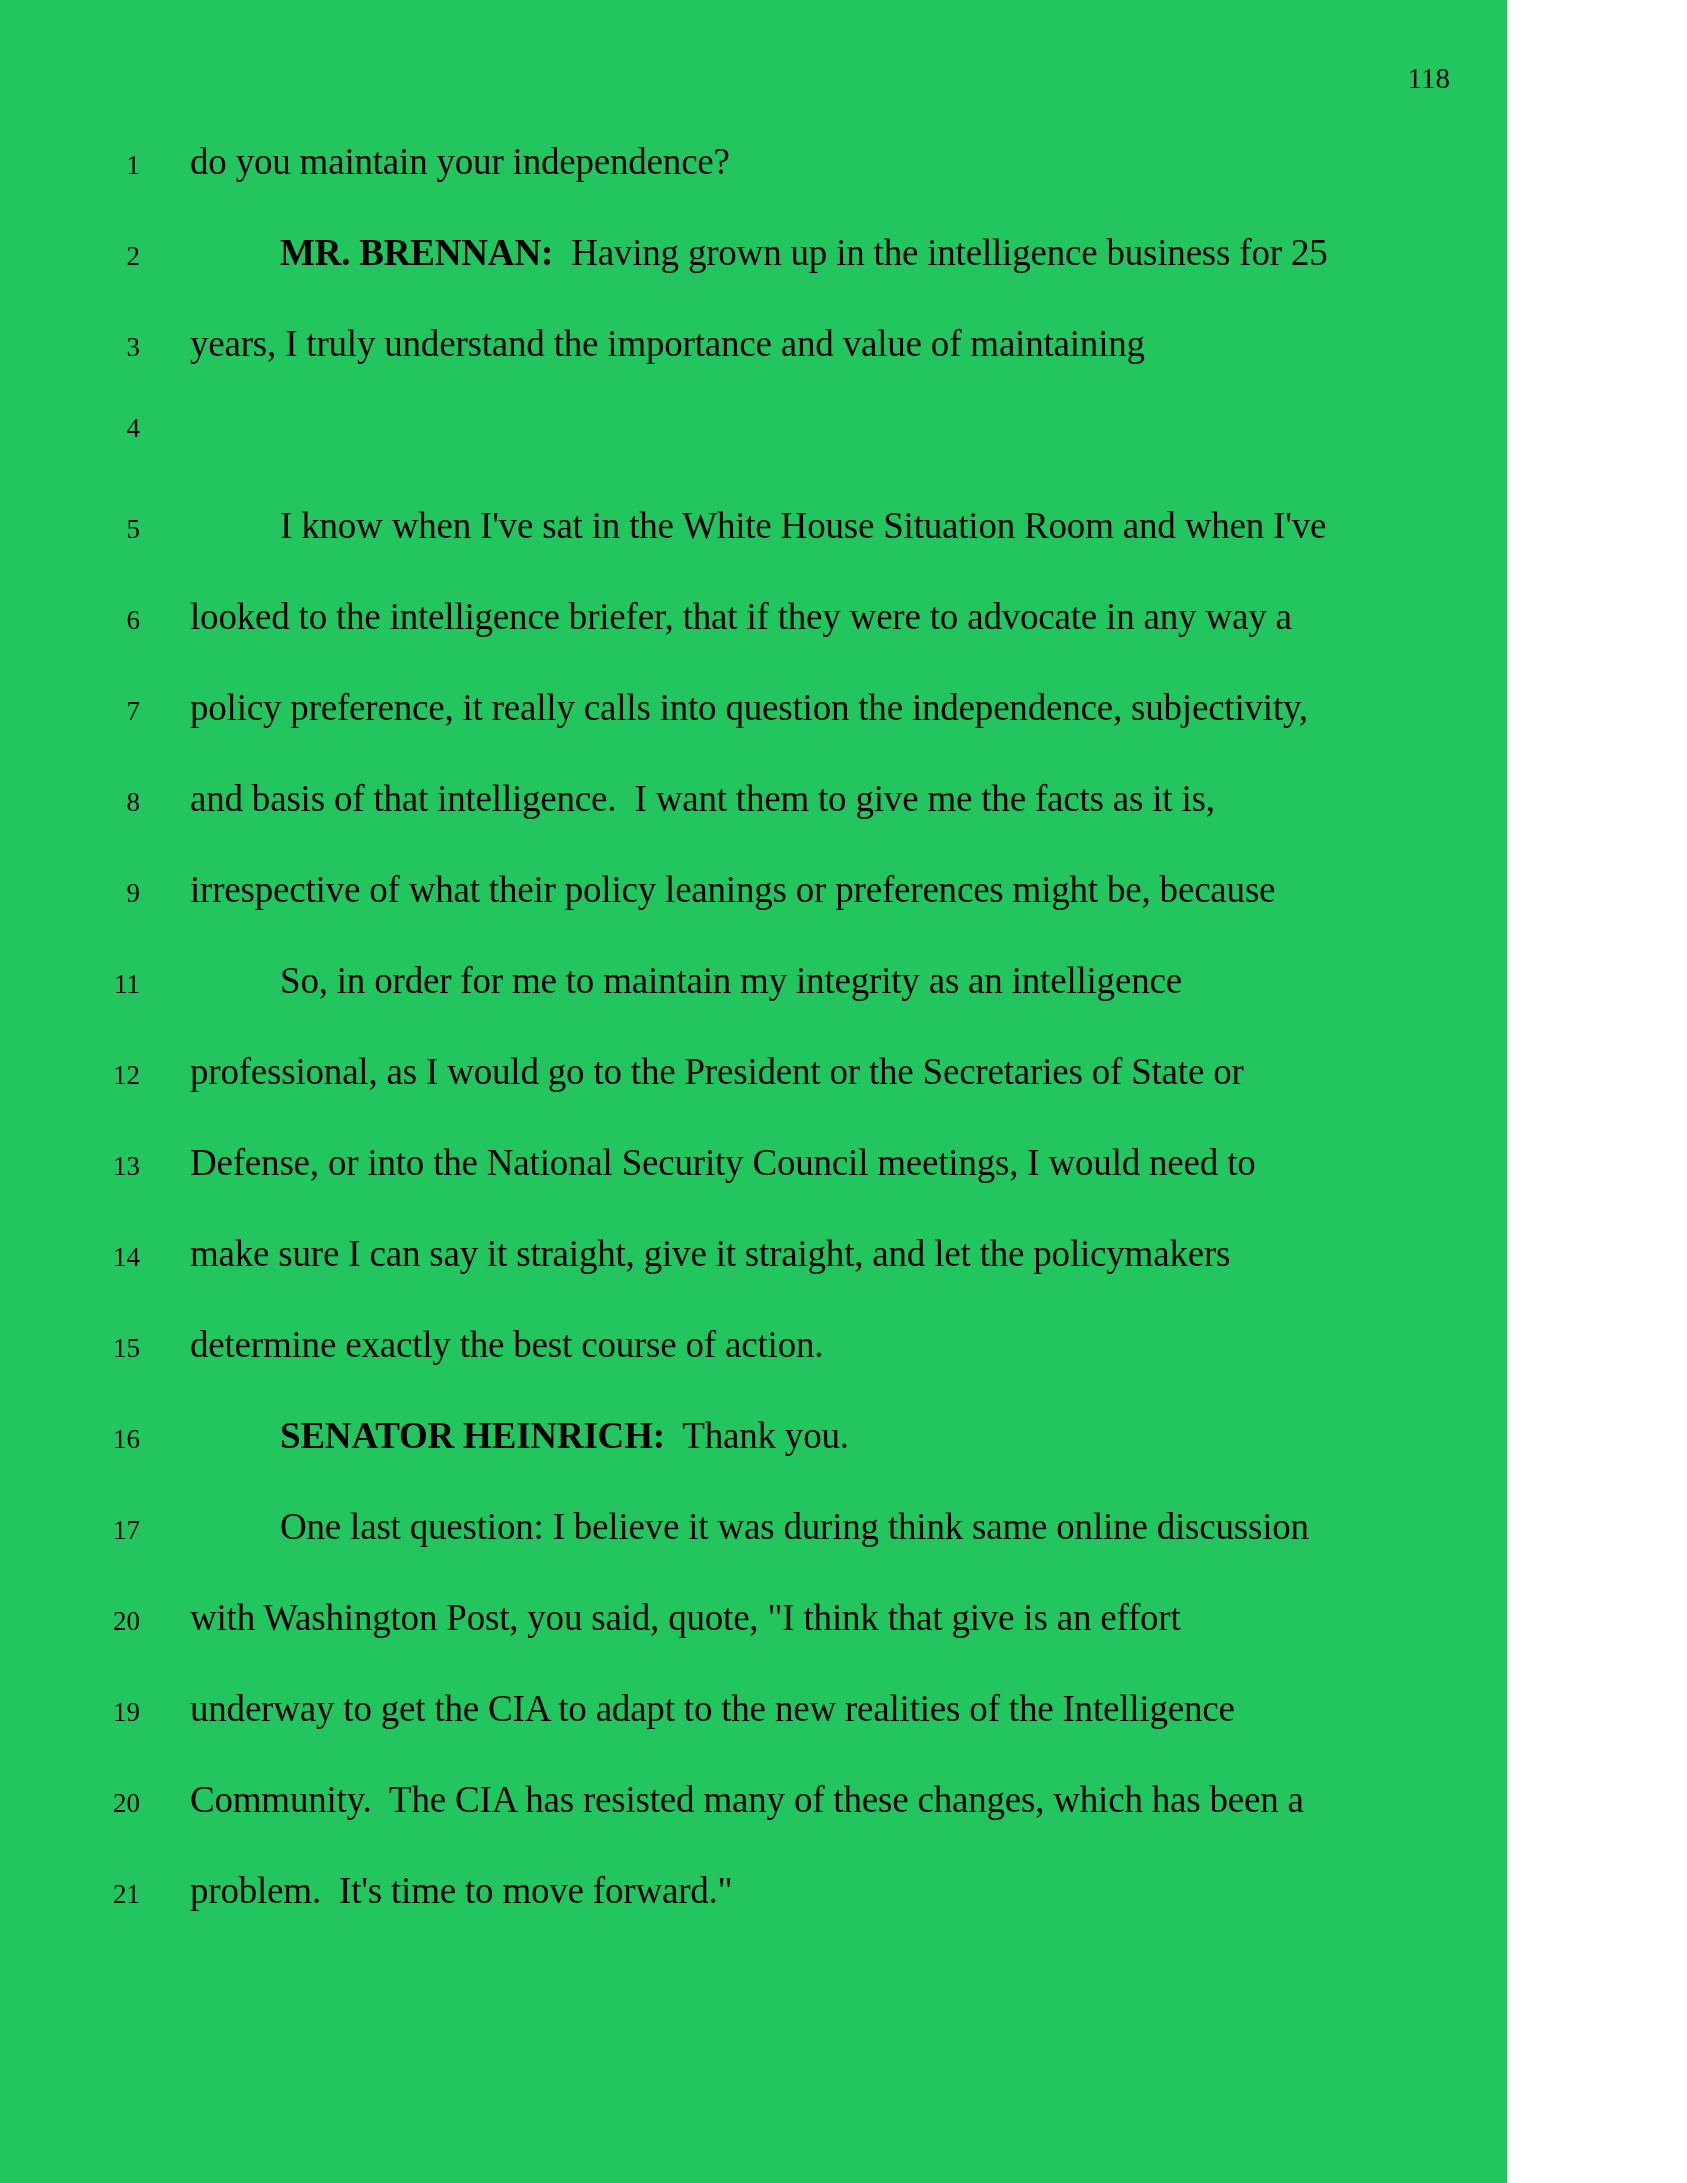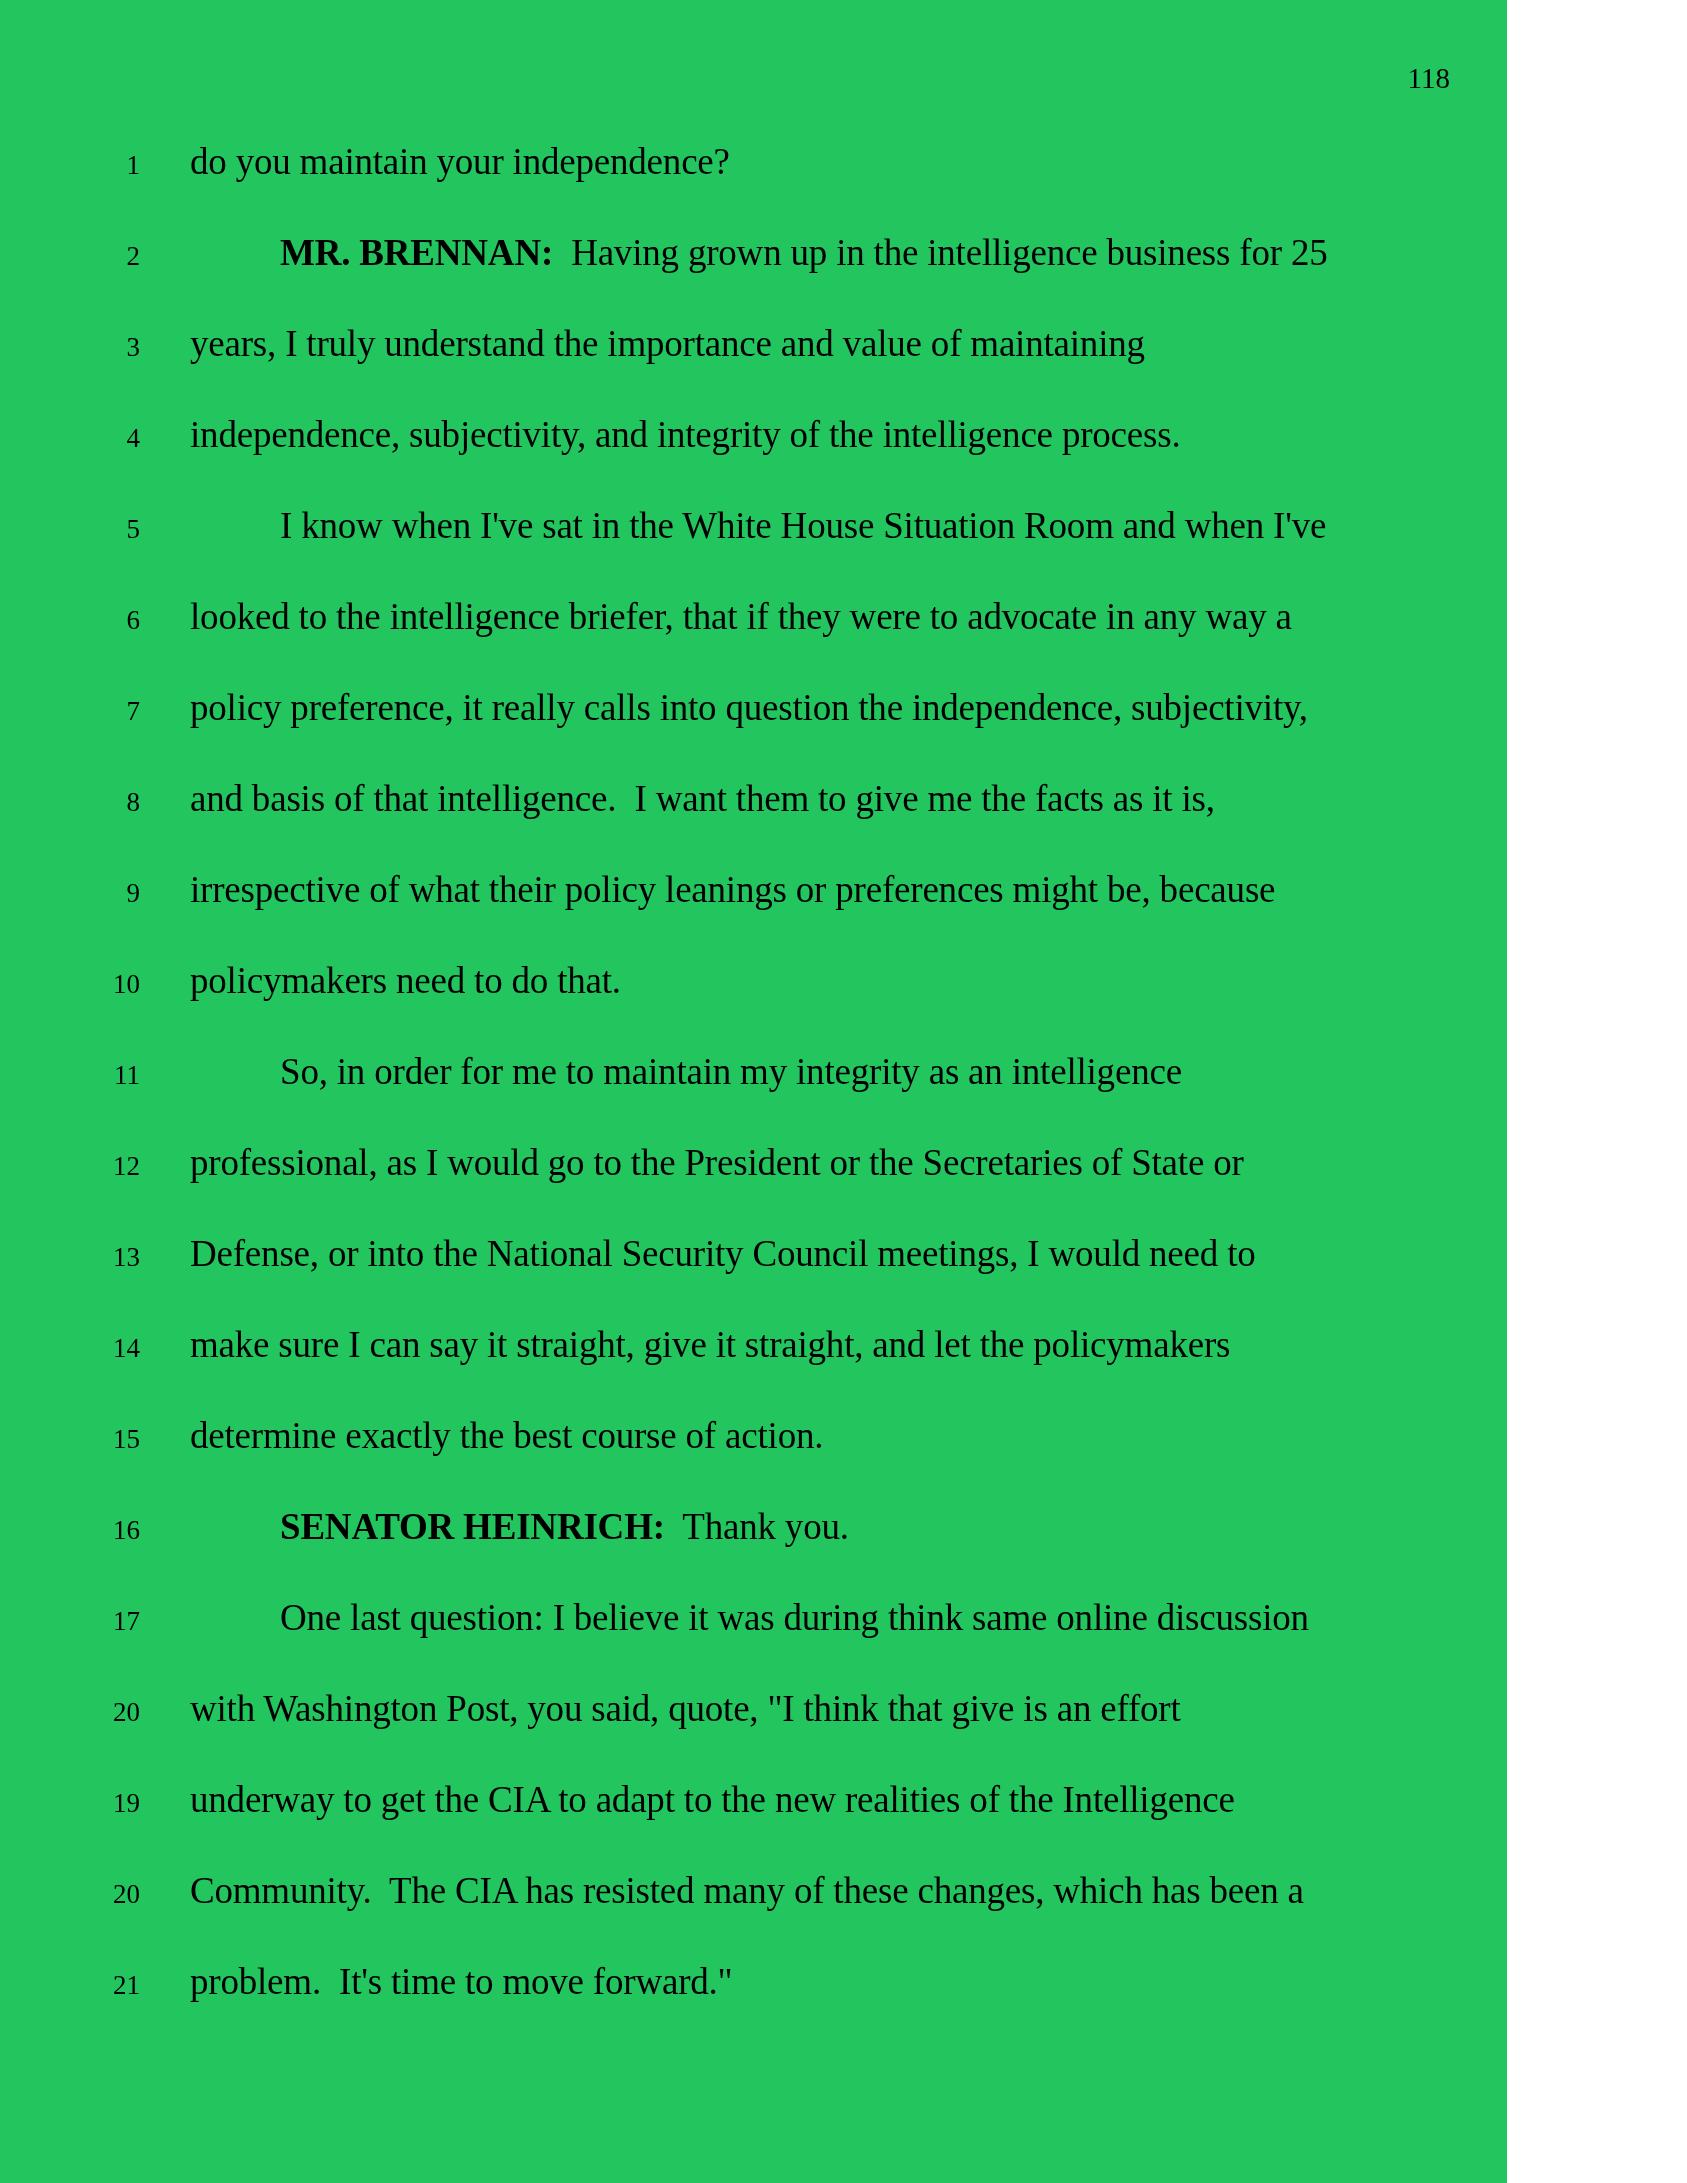--- a/index.html
+++ b/index.html
@@ -62,21 +62,20 @@
       <span class="text"><span class="speaker">MR. BRENNAN:</span><span>  Having grown up in the intelligence business for 25</span></span>
     </div>
 
     <div class="line">
       <span class="num">3</span>
       <span class="text">years, I truly understand the importance and value of maintaining</span>
     </div>
 
     <div class="line">
       <span class="num">4</span>
-      <span class="text">independence, subjectivity, and integrity of the intelligence process.</span>
     </div>
 
     <div class="line indent">
       <span class="num">5</span>
       <span class="text">I know when I've sat in the White House Situation Room and when I've</span>
     </div>
 
     <div class="line">
       <span class="num">6</span>
       <span class="text">looked to the intelligence briefer, that if they were to advocate in any way a</span>
@@ -90,24 +89,20 @@
     <div class="line">
       <span class="num">8</span>
       <span class="text">and basis of that intelligence.  I want them to give me the facts as it is,</span>
     </div>
 
     <div class="line">
       <span class="num">9</span>
       <span class="text">irrespective of what their policy leanings or preferences might be, because</span>
     </div>
 
-    <div class="line">
-      <span class="num">10</span>
-      <span class="text">policymakers need to do that.</span>
-    </div>
 
     <div class="line indent">
       <span class="num">11</span>
       <span class="text">So, in order for me to maintain my integrity as an intelligence</span>
     </div>
 
     <div class="line">
       <span class="num">12</span>
       <span class="text">professional, as I would go to the President or the Secretaries of State or</span>
     </div>

